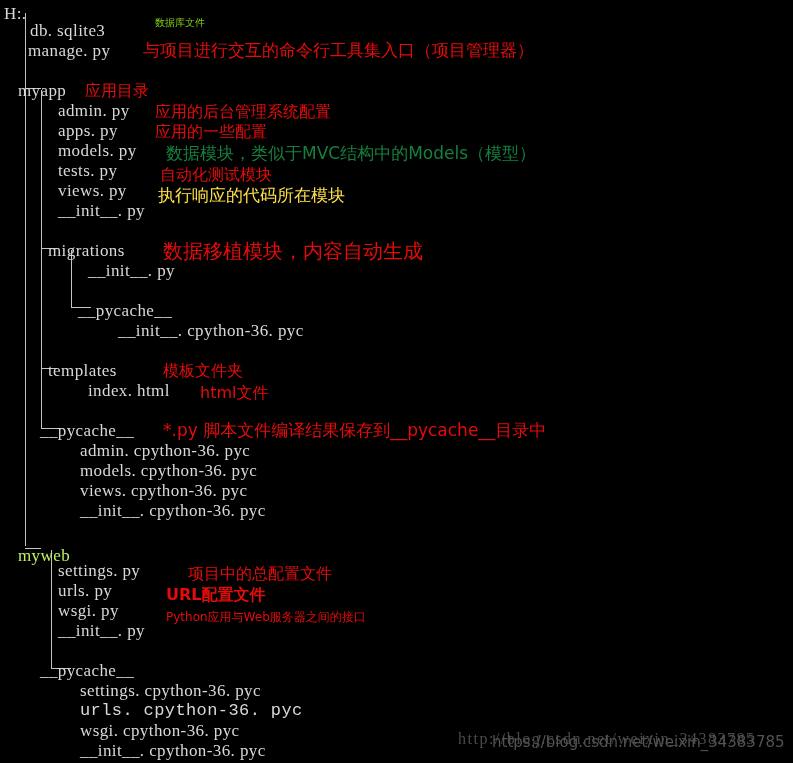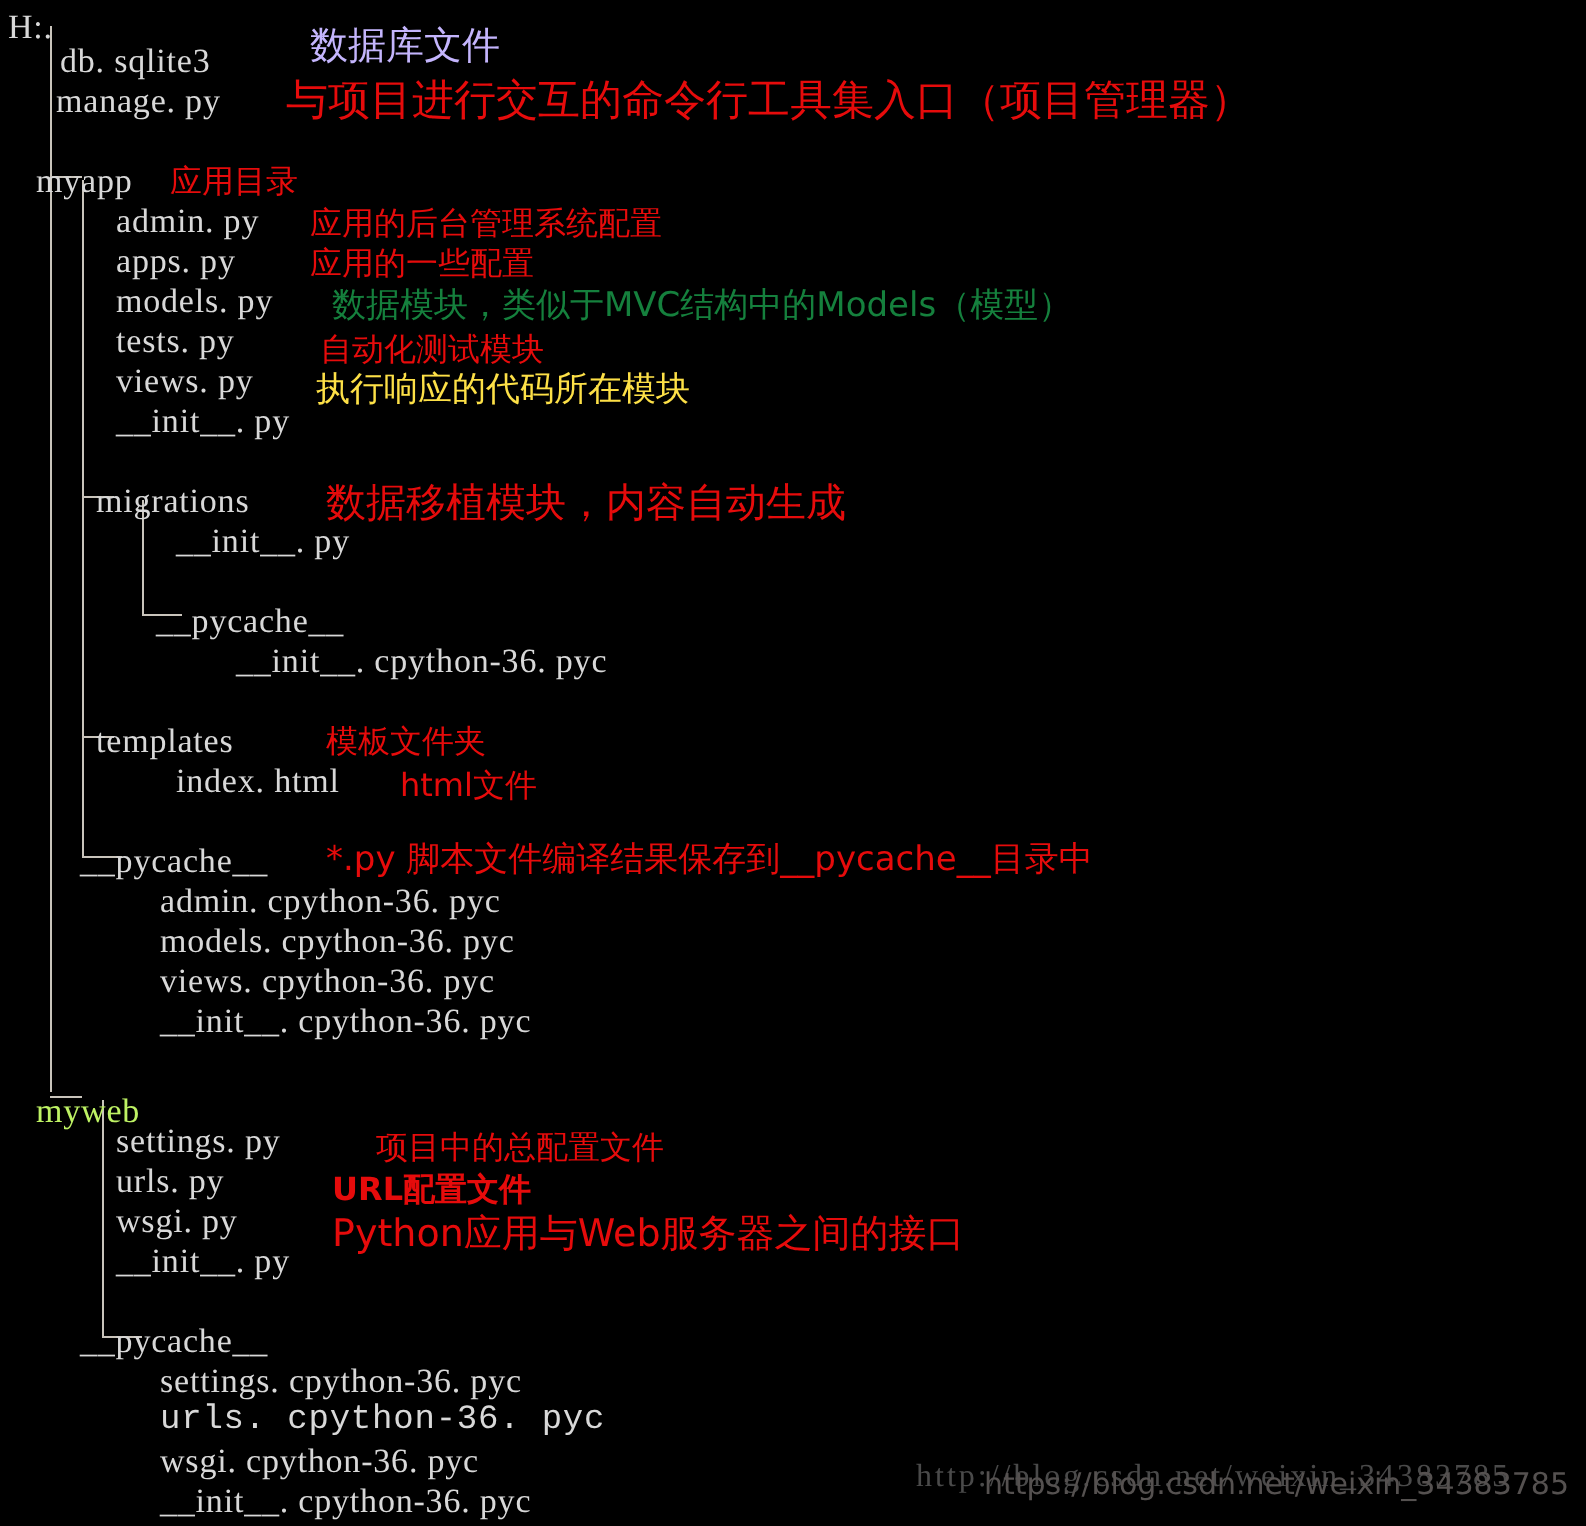--- a/index.html
+++ b/index.html
@@ -120,34 +120,34 @@
       <div class="tline" style="left: 58px; top: 581px; color: rgb(216, 216, 216);">urls. py</div>
       <div class="tline" style="left: 58px; top: 601px; color: rgb(216, 216, 216);">wsgi. py</div>
       <div class="tline" style="left: 58px; top: 621px; color: rgb(216, 216, 216);">__init__. py</div>
       <div class="tline" style="left: 40px; top: 661px; color: rgb(216, 216, 216);">__pycache__</div>
       <div class="tline" style="left: 80px; top: 681px; color: rgb(216, 216, 216);">settings. cpython-36. pyc</div>
       <div class="tline" style="left: 80px; top: 701px; color: rgb(216, 216, 216); font-family: Liberation Mono, monospace;">urls. cpython-36. pyc</div>
       <div class="tline" style="left: 80px; top: 721px; color: rgb(216, 216, 216);">wsgi. cpython-36. pyc</div>
       <div class="tline" style="left: 80px; top: 741px; color: rgb(216, 216, 216);">__init__. cpython-36. pyc</div>
     </div>
   <div id="anno-layer">
-      <div class="anno" style="left: 155px; top: 14px; font-size: 19px; color: #c4b5fd;">数据库文件</div>
-      <div class="anno" style="left: 143px; top: 41px; font-size: 21px; color: rgb(230, 11, 11);">与项目进行交互的命令行工具集入口（项目管理器）</div>
+      <div class="anno" style="left: 155px; top: 14px; font-size: 10px; color: #84cc16;">数据库文件</div>
+      <div class="anno" style="left: 143px; top: 41px; font-size: 17px; color: rgb(230, 11, 11);">与项目进行交互的命令行工具集入口（项目管理器）</div>
       <div class="anno" style="left: 85px; top: 82px; font-size: 16px; color: rgb(230, 11, 11);">应用目录</div>
       <div class="anno" style="left: 155px; top: 103px; font-size: 16px; color: rgb(230, 11, 11);">应用的后台管理系统配置</div>
       <div class="anno" style="left: 155px; top: 123px; font-size: 16px; color: rgb(230, 11, 11);">应用的一些配置</div>
       <div class="anno" style="left: 166px; top: 144px; font-size: 17px; color: #15803d;">数据模块，类似于MVC结构中的Models（模型）</div>
       <div class="anno" style="left: 160px; top: 166px; font-size: 16px; color: rgb(230, 11, 11);">自动化测试模块</div>
       <div class="anno" style="left: 158px; top: 186px; font-size: 17px; color: #fde047;">执行响应的代码所在模块</div>
       <div class="anno" style="left: 163px; top: 242px; font-size: 20px; color: rgb(230, 11, 11);">数据移植模块，内容自动生成</div>
       <div class="anno" style="left: 163px; top: 362px; font-size: 16px; color: rgb(230, 11, 11); text-align: right;">模板文件夹</div>
       <div class="anno" style="left: 200px; top: 384px; font-size: 16px; color: rgb(230, 11, 11);">html文件</div>
       <div class="anno" style="left: 163px; top: 421px; font-size: 17px; color: rgb(230, 11, 11);">*.py 脚本文件编译结果保存到__pycache__目录中</div>
       <div class="anno" style="left: 188px; top: 565px; font-size: 16px; color: rgb(230, 11, 11);">项目中的总配置文件</div>
       <div class="anno" style="left: 166px; top: 586px; font-size: 16px; color: rgb(230, 11, 11); font-weight: bold;">URL配置文件</div>
-      <div class="anno" style="left: 166px; top: 608px; font-size: 19px; color: rgb(230, 11, 11);">Python应用与Web服务器之间的接口</div>
+      <div class="anno" style="left: 166px; top: 608px; font-size: 12px; color: rgb(230, 11, 11);">Python应用与Web服务器之间的接口</div>
     </div>
   <div id="wm-layer">
       <div class="wm wm-serif" style="left: 458px; top: 730px;">http://blog.csdn.net/weixin_34383785</div>
       <div class="wm wm-sans" style="left: 492px; top: 733px;">https://blog.csdn.net/weixin_34383785</div>
     </div>
 
 </div>
 
 </body></html>

